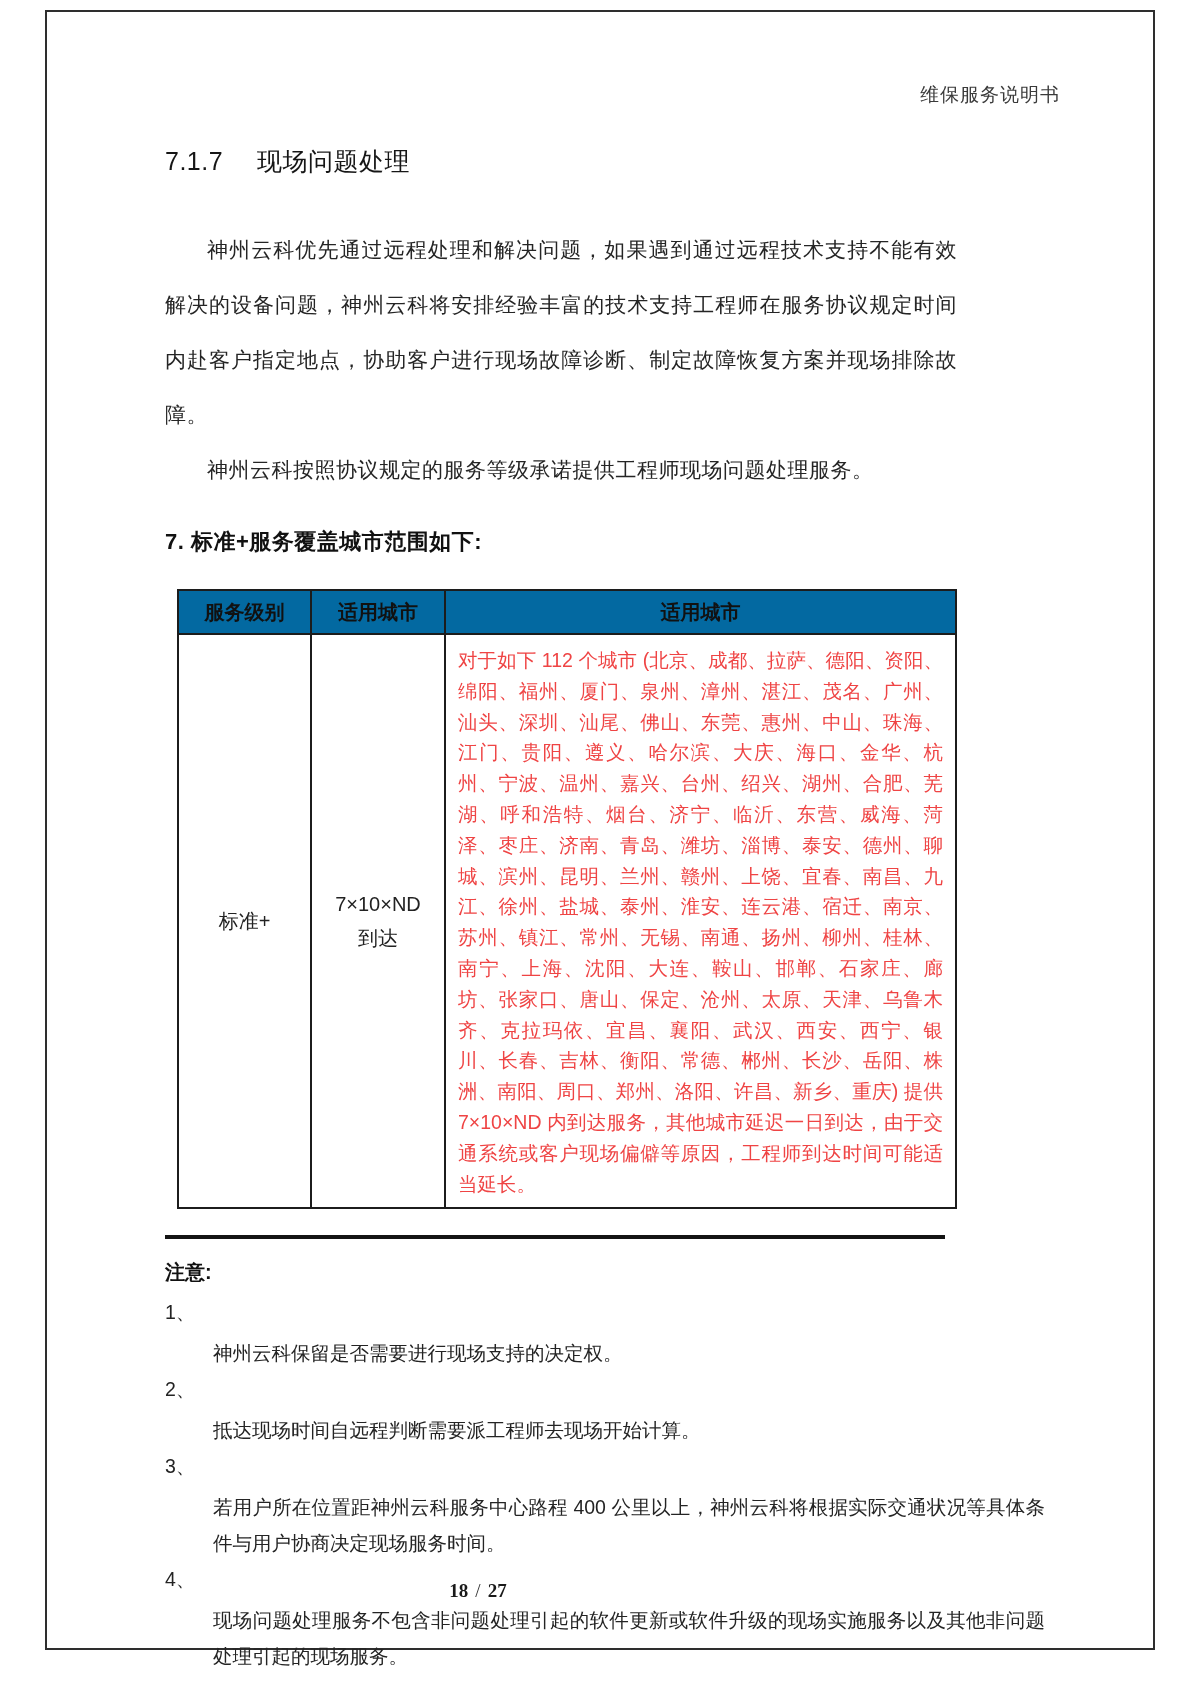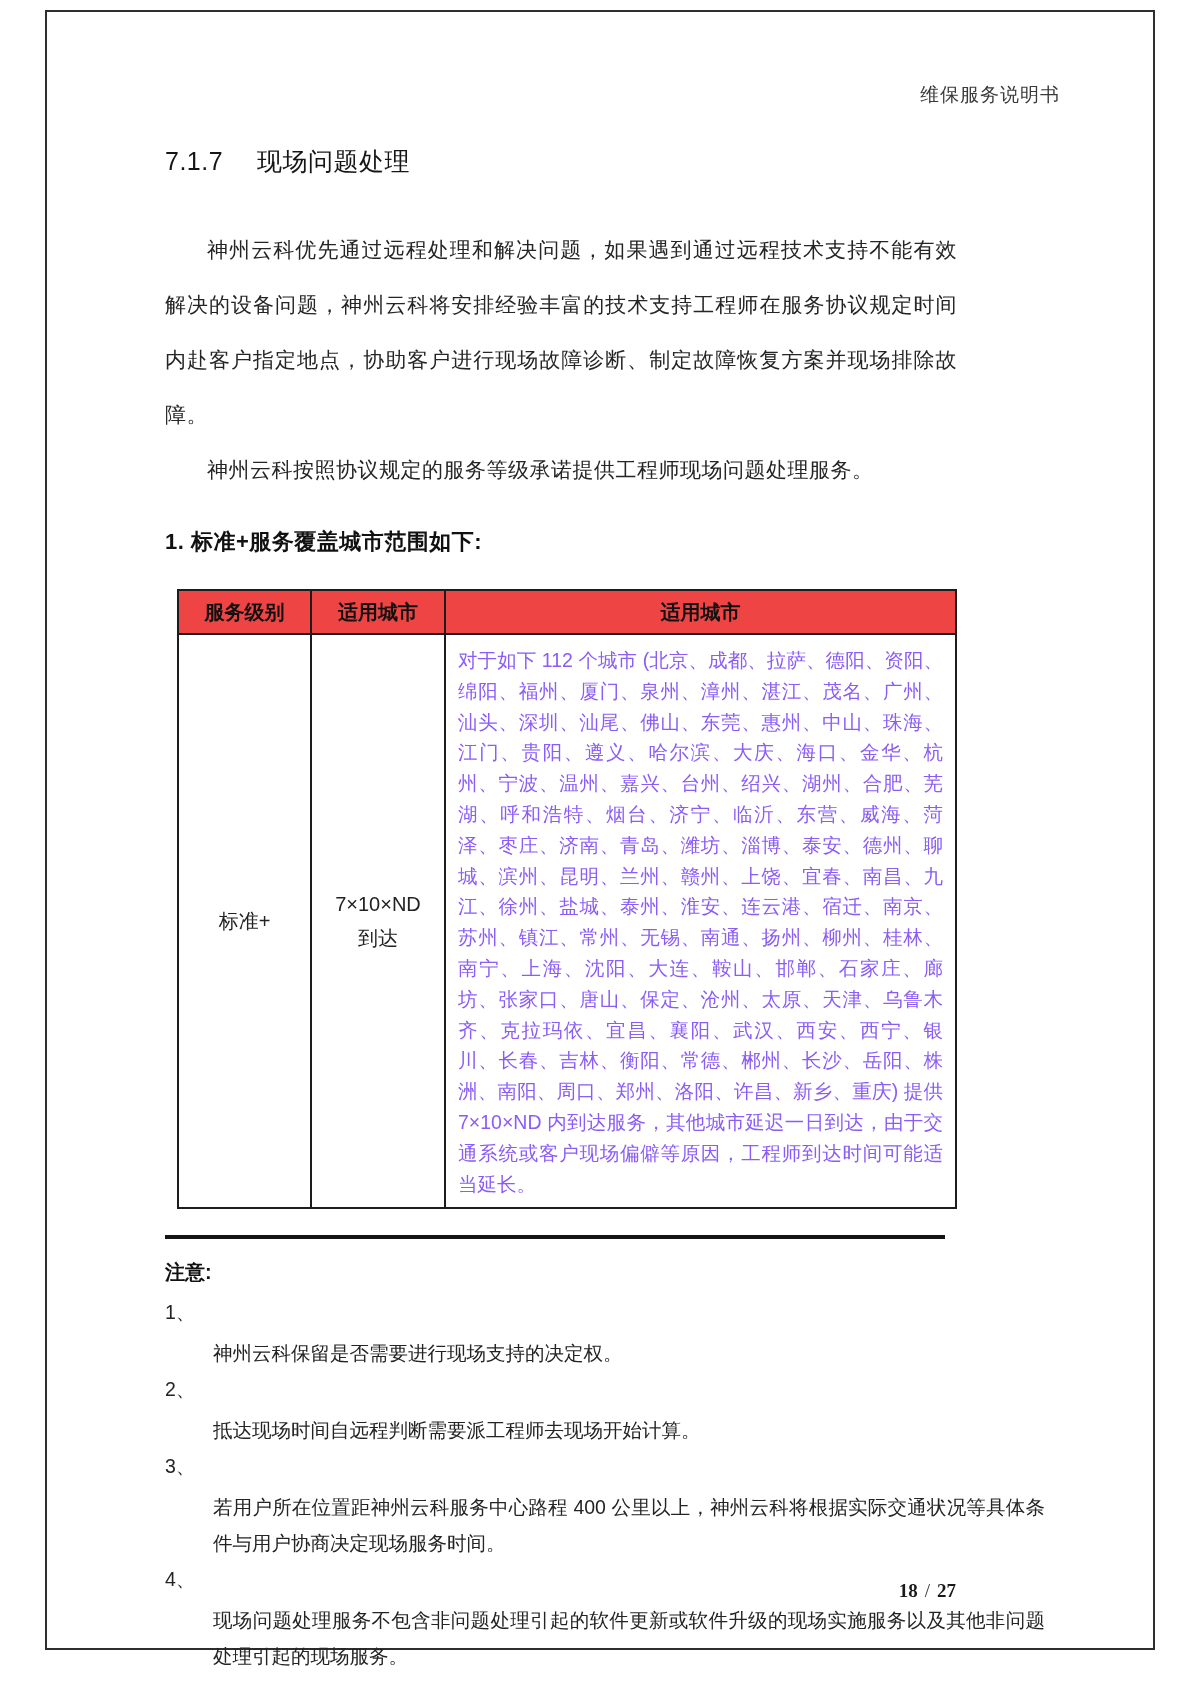--- a/index.html
+++ b/index.html
@@ -58,40 +58,40 @@
     margin-top: 32px;
     margin-left: 12px;
     width: 778px;
     border-collapse: collapse;
     table-layout: fixed;
   }
   table.service-table th, table.service-table td {
     border: 2px solid #1c1c1c;
   }
   table.service-table th {
-    background: #ef4444;
+    background: #0369a1;
     height: 44px;
     font-size: 20px;
     font-weight: bold;
     text-align: center;
     color: #111111;
   }
   td.cell-level, td.cell-response {
     text-align: center;
     vertical-align: middle;
     font-size: 20px;
     color: #222222;
   }
   td.cell-response div { line-height: 34px; }
   td.cell-cities {
     padding: 10px 12px 8px 12px;
     font-size: 19.5px;
     line-height: 30.8px;
     text-align: justify;
-    color: #8b5cf6;
+    color: #ef4444;
     vertical-align: top;
   }
   .divider-rule {
     margin-top: 26px;
     width: 780px;
     height: 4px;
     background: #141414;
   }
   .notes-title {
     margin-top: 20px;
@@ -112,21 +112,21 @@
   .note-text {
     flex: 1;
     text-align: justify;
     margin-top: 41px;
   }
   .gold-heading { margin-top: 26px; }
   .doc-footer {
     position: absolute;
     top: 1580px; left: 0;
     width: 956px;
-    text-align: right;
+    text-align: center;
     font-family: "Liberation Serif", "DejaVu Serif", serif;
     font-size: 19px;
     font-weight: bold;
     color: #1a1a1a;
   }
   .doc-footer .sep { font-weight: normal; padding: 0 7px; color: #333; }
 </style>
 </head>
 <body>
 
@@ -138,21 +138,21 @@
 
   <div class="section-heading">
     <span class="section-number">7.1.7</span><span>现场问题处理</span>
   </div>
 
   <div class="body-paragraphs">
     <p>神州云科优先通过远程处理和解决问题，如果遇到通过远程技术支持不能有效解决的设备问题，神州云科将安排经验丰富的技术支持工程师在服务协议规定时间内赴客户指定地点，协助客户进行现场故障诊断、制定故障恢复方案并现场排除故障。</p>
     <p>神州云科按照协议规定的服务等级承诺提供工程师现场问题处理服务。</p>
   </div>
 
-  <div class="subheading">1. 标准+服务覆盖城市范围如下:</div>
+  <div class="subheading">7. 标准+服务覆盖城市范围如下:</div>
 
   <table class="service-table">
     <colgroup>
       <col style="width:133px">
       <col style="width:134px">
       <col style="width:511px">
     </colgroup>
     <thead>
       <tr>
         <th>服务级别</th>

